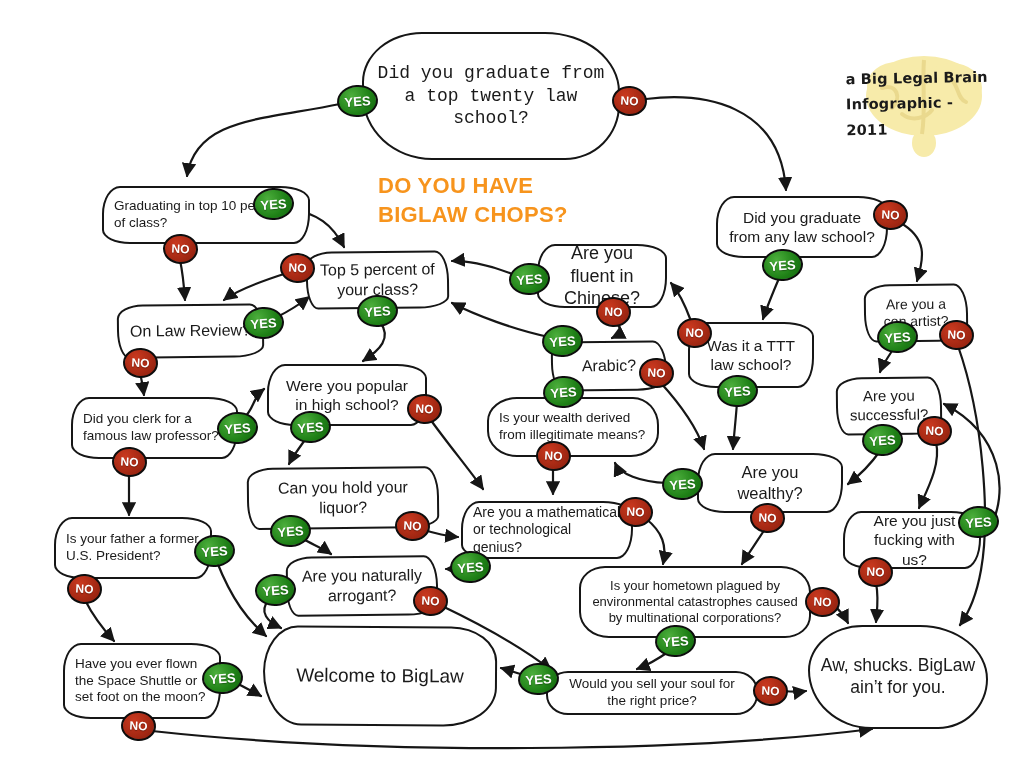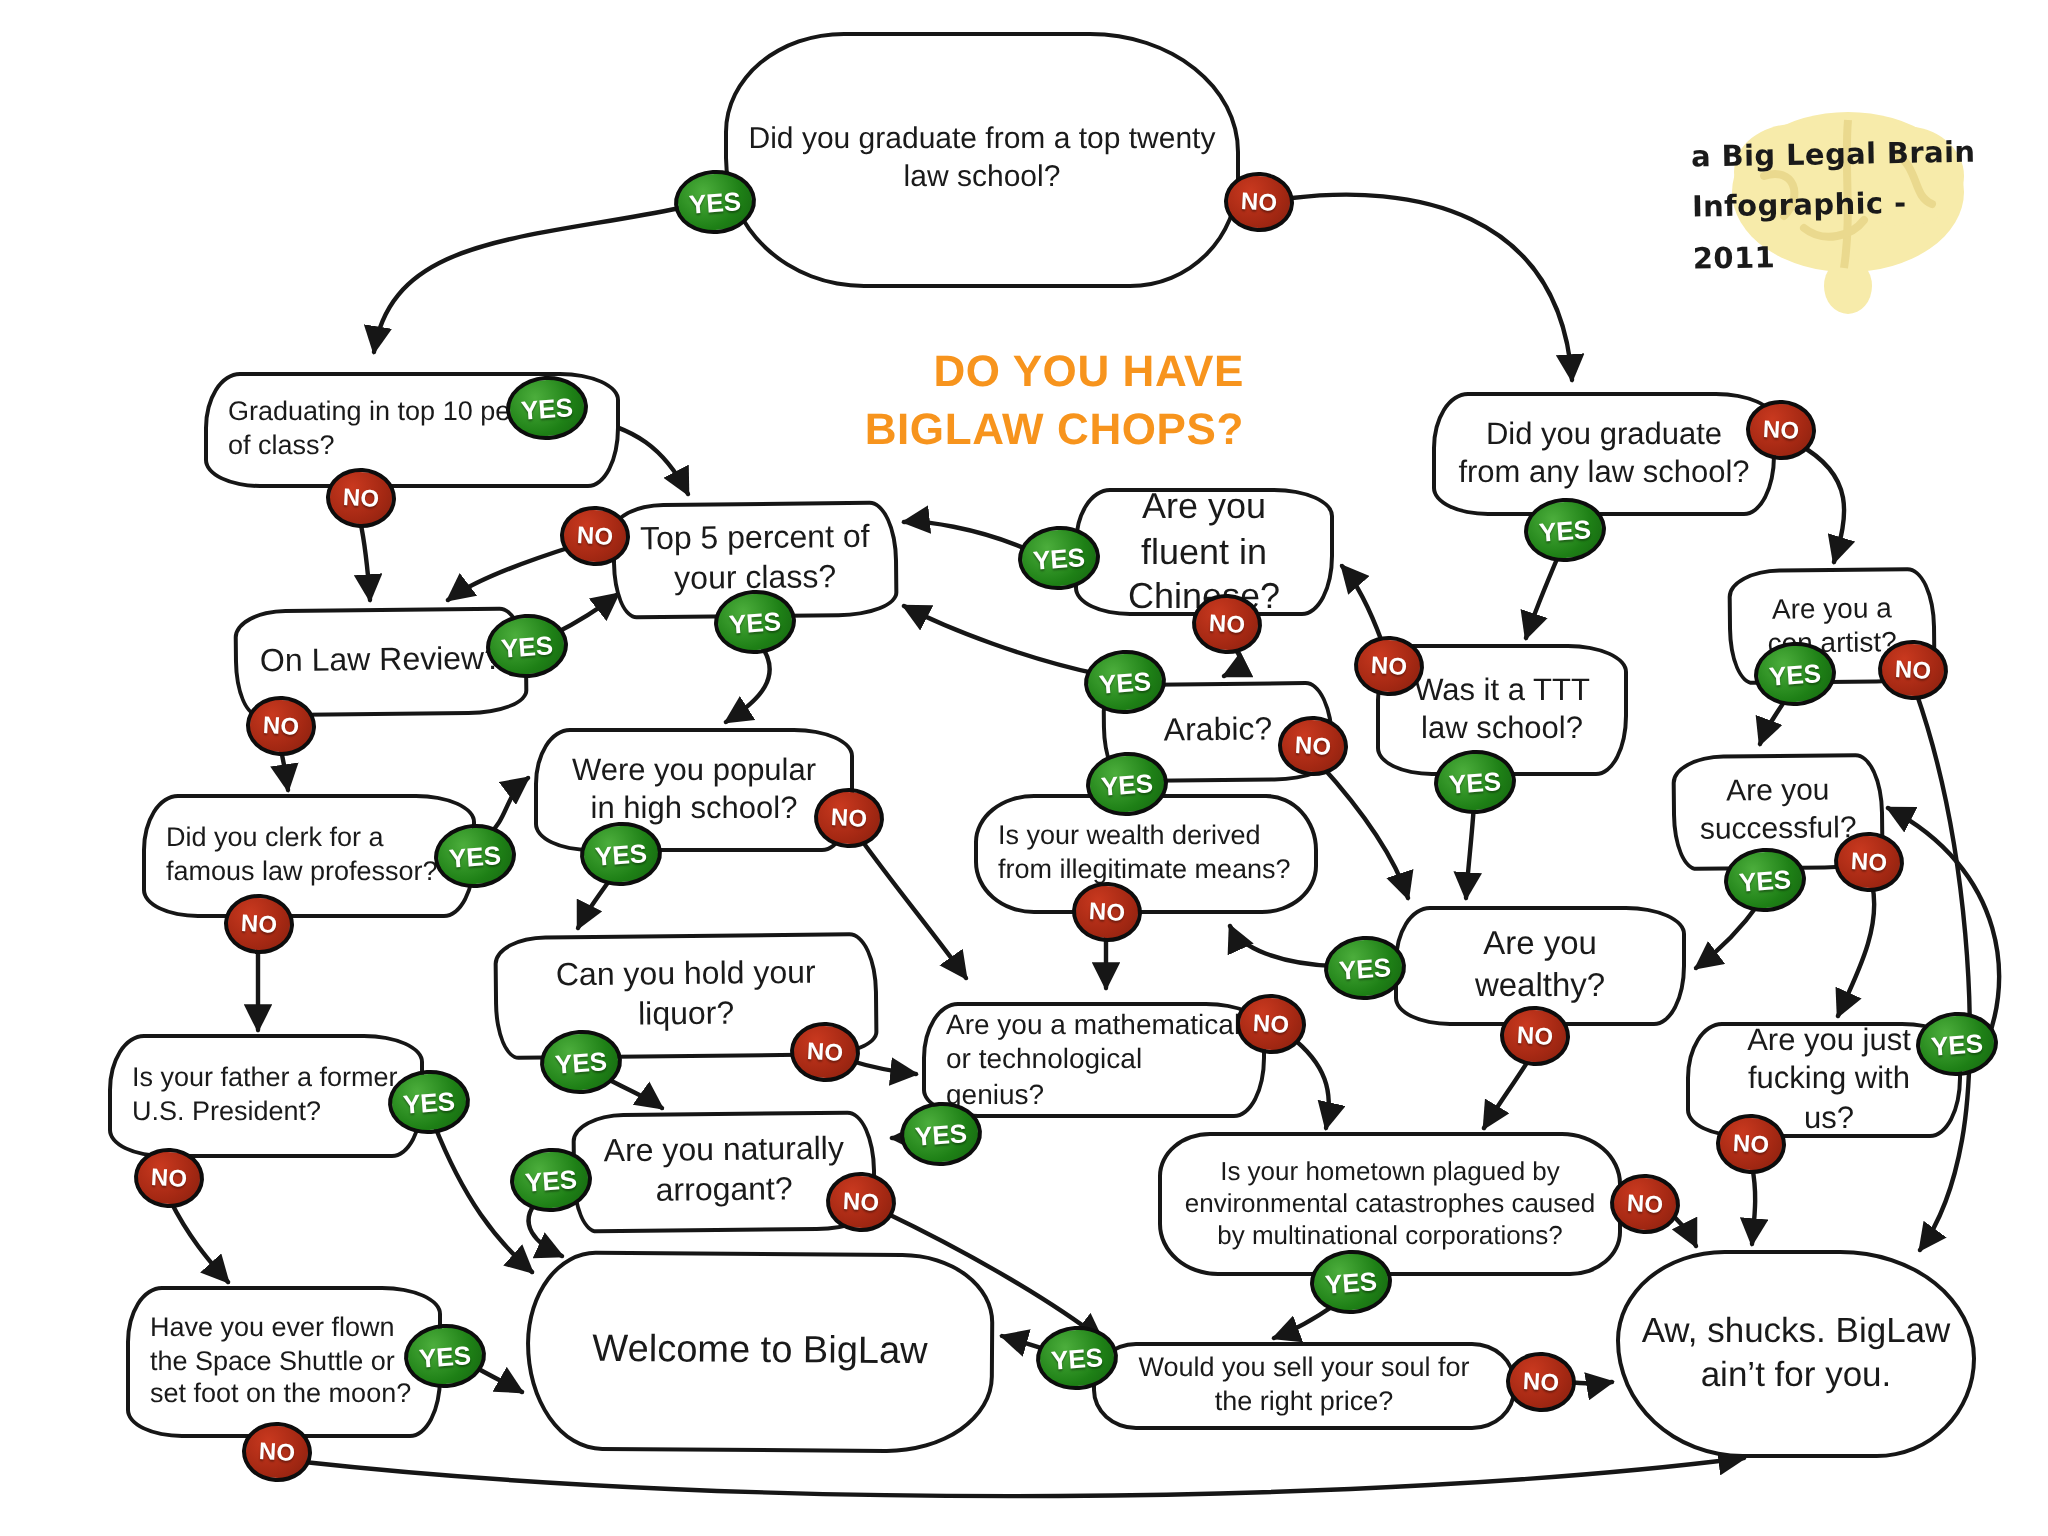--- a/index.html
+++ b/index.html
@@ -21,21 +21,21 @@
   .oval{
     position:absolute;z-index:3;display:flex;align-items:center;justify-content:center;
     color:#ffffff;font-weight:bold;border:2px solid #0d0d0d;border-radius:50%;
     text-shadow:0 1px 1px rgba(0,0,0,.35);box-sizing:border-box;
   }
   .oval.yes{width:41px;height:32px;font-size:13px;transform:rotate(-4deg);
     background:radial-gradient(circle at 35% 30%, #4cae3c, #1e8016 60%, #156310);}
   .oval.no{width:35px;height:30px;font-size:12px;transform:rotate(3deg);
     background:radial-gradient(circle at 35% 30%, #c9391f, #a42813 60%, #86200f);}
   #title{
-    position:absolute;z-index:2;left:378px;top:172px;width:244px;text-align:right;
+    position:absolute;z-index:2;left:378px;top:172px;width:244px;text-align:left;
     color:#f7941d;font-weight:bold;font-size:22px;line-height:1.3;letter-spacing:.3px;
   }
   #credit{
     position:absolute;z-index:3;left:846px;top:66px;width:150px;
     font-size:14.5px;font-weight:bold;line-height:1.75;transform:rotate(-1deg);
     font-family:"DejaVu Sans",sans-serif;letter-spacing:.2px;
   }
   #brain{position:absolute;z-index:2;left:852px;top:48px;}
 </style>
 </head>
@@ -109,21 +109,21 @@
   <div id="title">
     <div>DO YOU HAVE</div>
     <div>BIGLAW CHOPS?</div>
   </div>
 
   <div id="credit">
     <div>a Big Legal Brain</div>
     <div>Infographic - 2011</div>
   </div>
 
-  <div class="node blob" style="left:362px;top:16px;width:258px;height:128px;font-size:15px;">
+  <div class="node blob" style="left:362px;top:32px;width:258px;height:128px;font-size:18px;font-family:Liberation Mono, monospace;">
       <span>Did you graduate from a top twenty law school?</span>
     </div>
   <div class="node left" style="left:102px;top:186px;width:208px;height:58px;font-size:13.5px;">
       <span>Graduating in top 10 percent of class?</span>
     </div>
   <div class="node alt" style="left:306px;top:251px;width:143px;height:58px;font-size:16px;">
       <span>Top 5 percent of your class?</span>
     </div>
   <div class="node" style="left:537px;top:244px;width:130px;height:64px;font-size:18px;">
       <span>Are you fluent in Chinese?</span>

